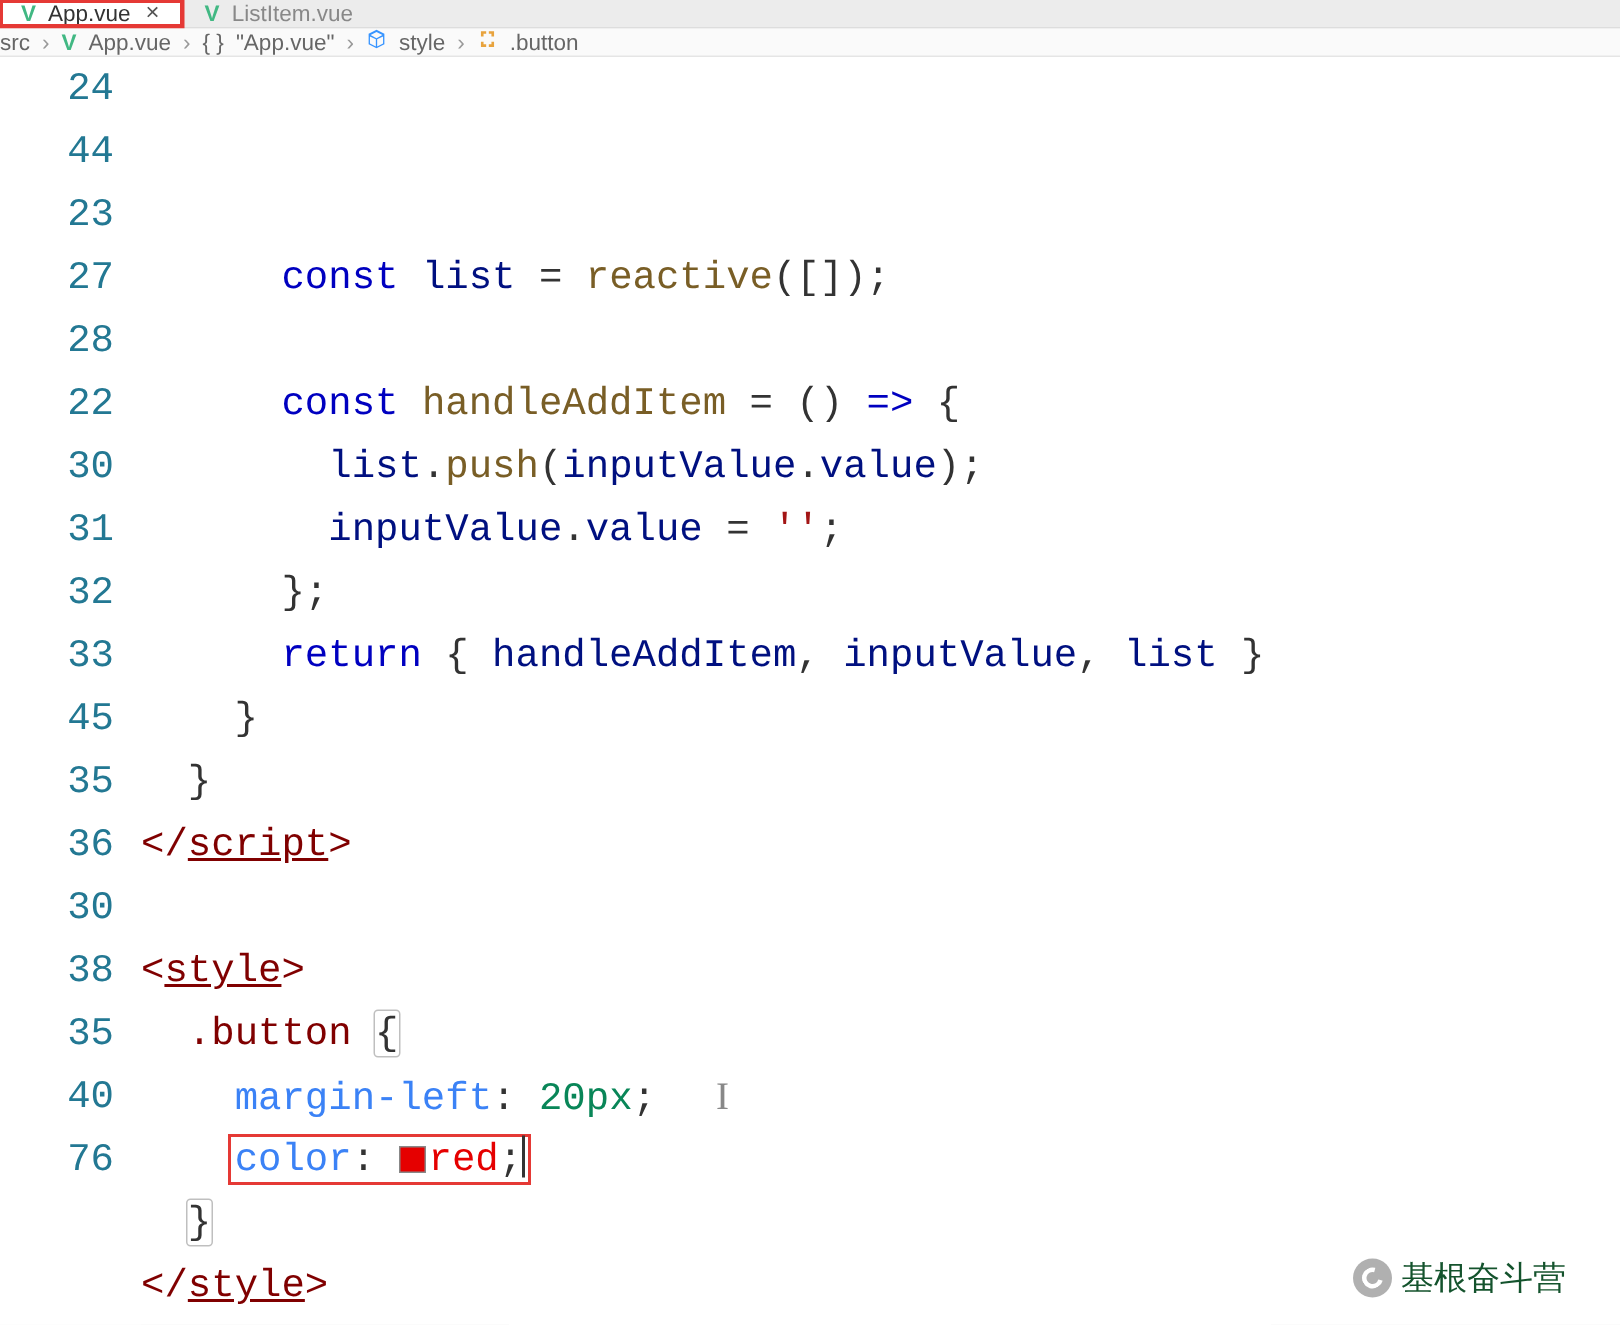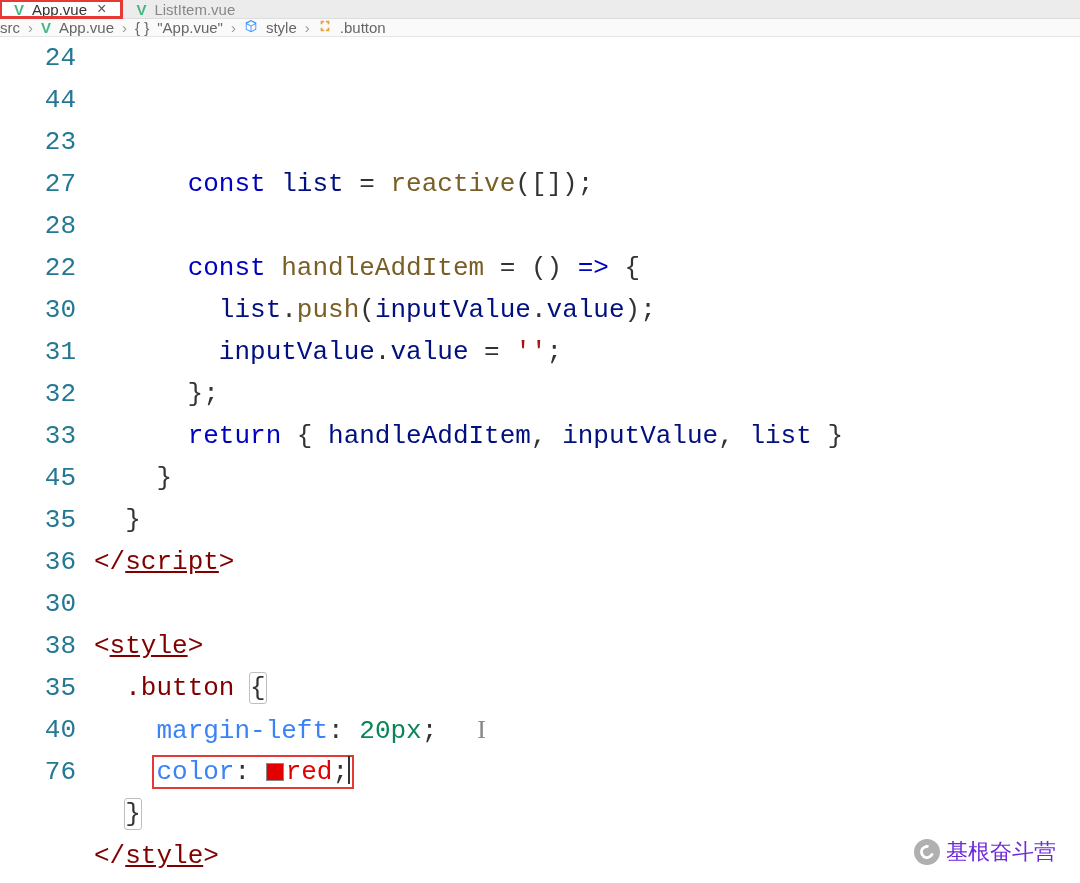--- a/index.html
+++ b/index.html
@@ -46,22 +46,22 @@
   .tag-close { color:#800000; }
   .css-sel   { color:#800000; }
   .css-prop  { color:#3b82f6; }
   .css-val   { color:#098658; }
   .css-color { color:#e50000; }
   .brace-match{ outline:1px solid #bfbfbf; border-radius:2px; }
   .swatch { display:inline-block; width:18px; height:18px; background:#e50000; border:1px solid #888; vertical-align:-2px; margin-right:2px; }
   .text-cursor { display:inline-block; width:0; height:28px; border-left:2px solid #333; vertical-align:-5px; }
 
   
-  .watermark { position:absolute; bottom:16px; right:24px; display:flex; align-items:center; gap:6px;
-               font-family:Liberation Serif, serif; color:#6d28d9; font-size:22px; }
+  .watermark { position:absolute; bottom:16px; right:36px; display:flex; align-items:center; gap:6px;
+               font-family:Liberation Serif, serif; color:#14532d; font-size:22px; }
   .watermark .wm-icon { width:26px; height:26px; border-radius:50%; background:#b0b0b0; display:flex; align-items:center; justify-content:center; }
   .watermark .wm-icon::before { content:""; width:8px; height:8px; border:3px solid #fff; border-right-color:transparent; border-radius:50%; transform:rotate(-30deg); }
 </style>
 </head>
 <body>
 
 <div class="tab-bar">
   <div class="tab active active-outline">
     <span class="vue-icon">V</span>
     <span>App.vue</span>

